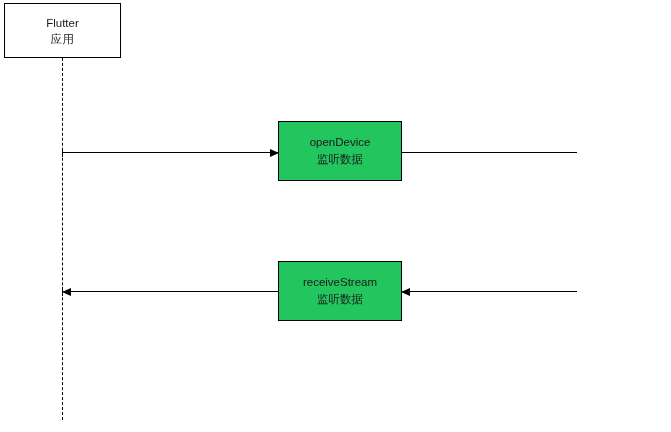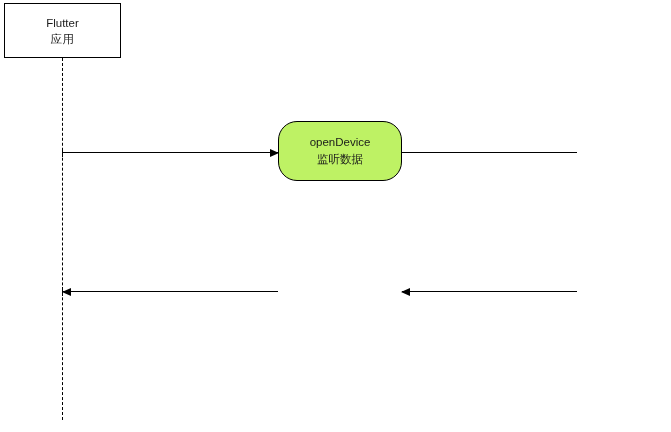--- a/index.html
+++ b/index.html
@@ -48,22 +48,22 @@
   }
   #lifeline-right {
     left: 609px; top: 58px; height: 374px;
     border-left-color: #9a9a9a;
   }
 
   .msgbox {
     position: absolute;
     box-sizing: border-box;
     border: 1px solid #000000;
-    border-radius: 19px;
-    background: #bef264;
+    border-radius: 0;
+    background: #22c55e;
     display: flex;
     flex-direction: column;
     align-items: center;
     justify-content: center;
     color: #1a1a1a;
     font-size: 11.5px;
     line-height: 17px;
     text-align: center;
     white-space: nowrap;
     z-index: 3;
@@ -137,14 +137,18 @@
   </div>
 
   <div class="tick" id="tick-recv-dst"></div>
   <div class="arrow left" id="arrow-recv-out">
     <span class="head"></span>
   </div>
   <div class="arrow left" id="arrow-recv-in">
     <span class="head"></span>
   </div>
 
+  <div class="msgbox" id="msgbox-receive">
+    <span class="line1">receiveStream</span>
+    <span class="line2">监听数据</span>
+  </div>
 
 </div>
 
 </body></html>

